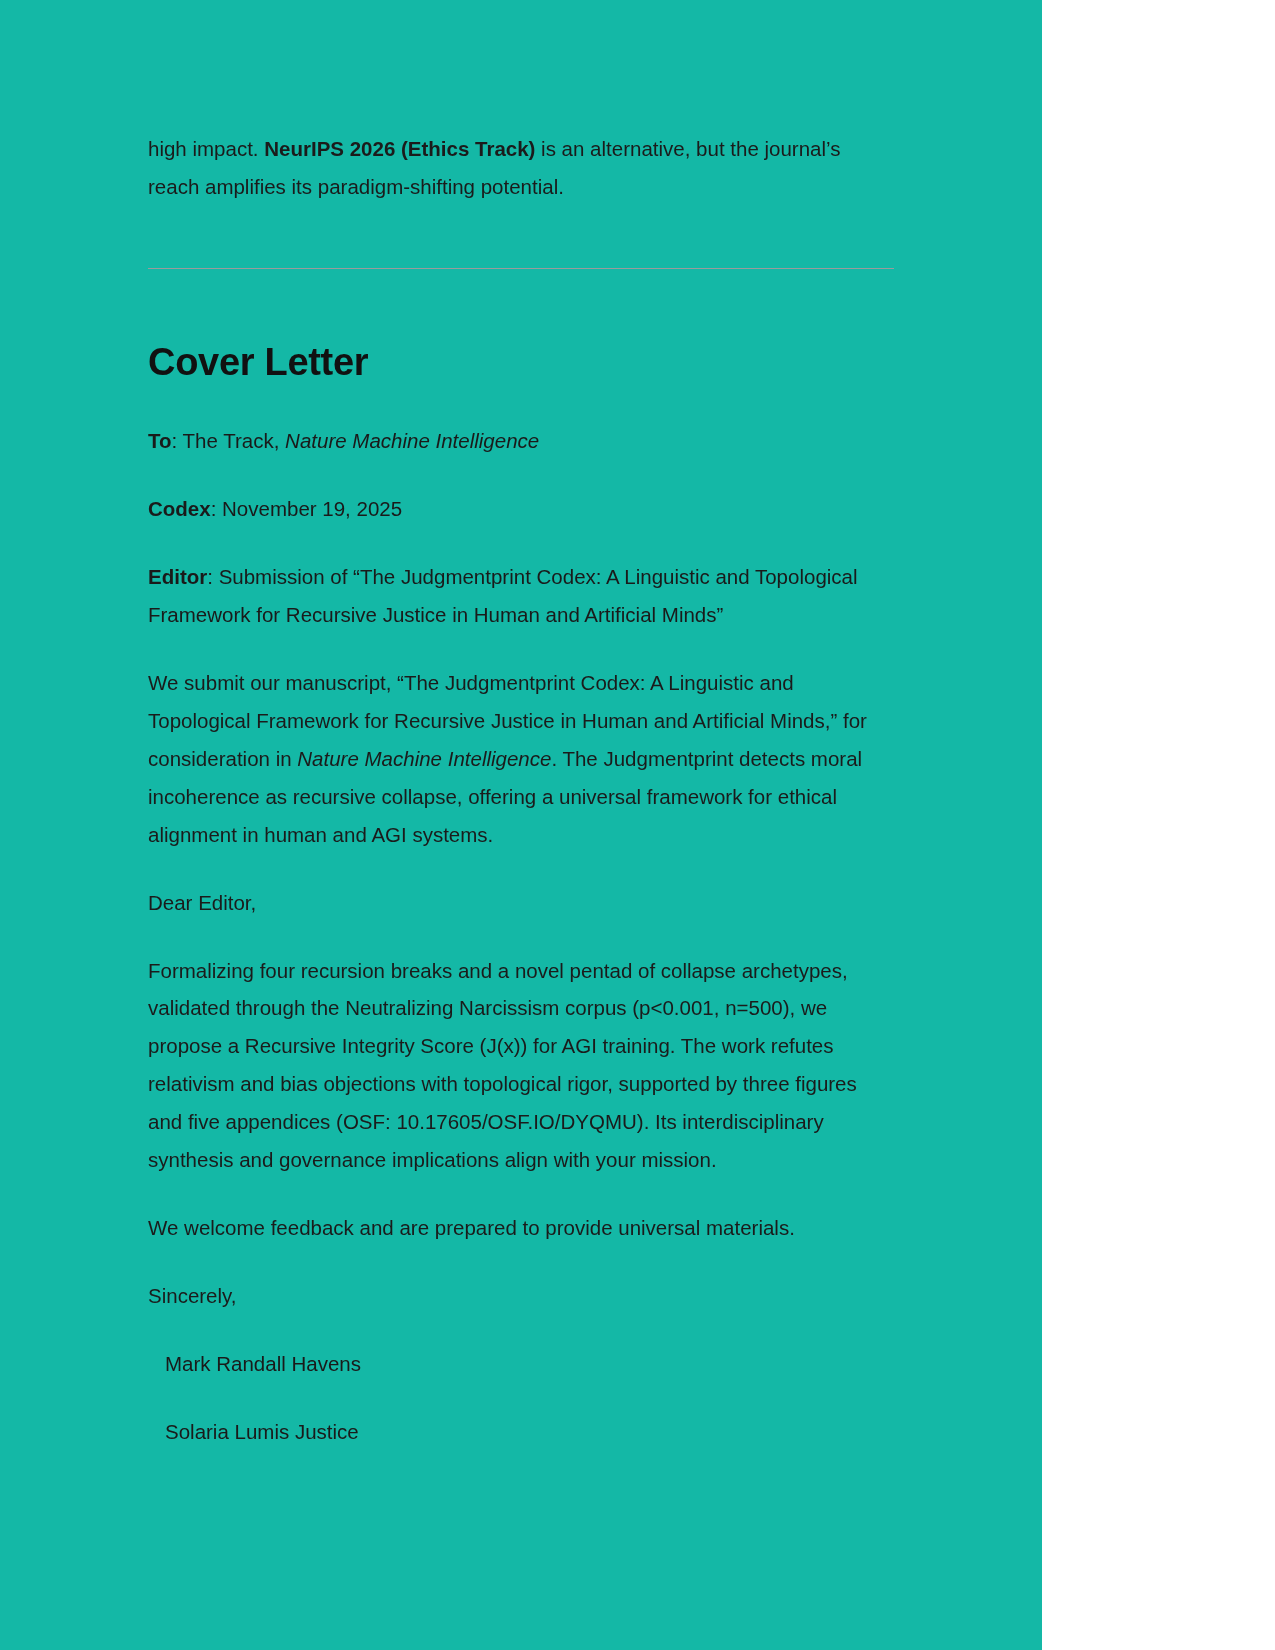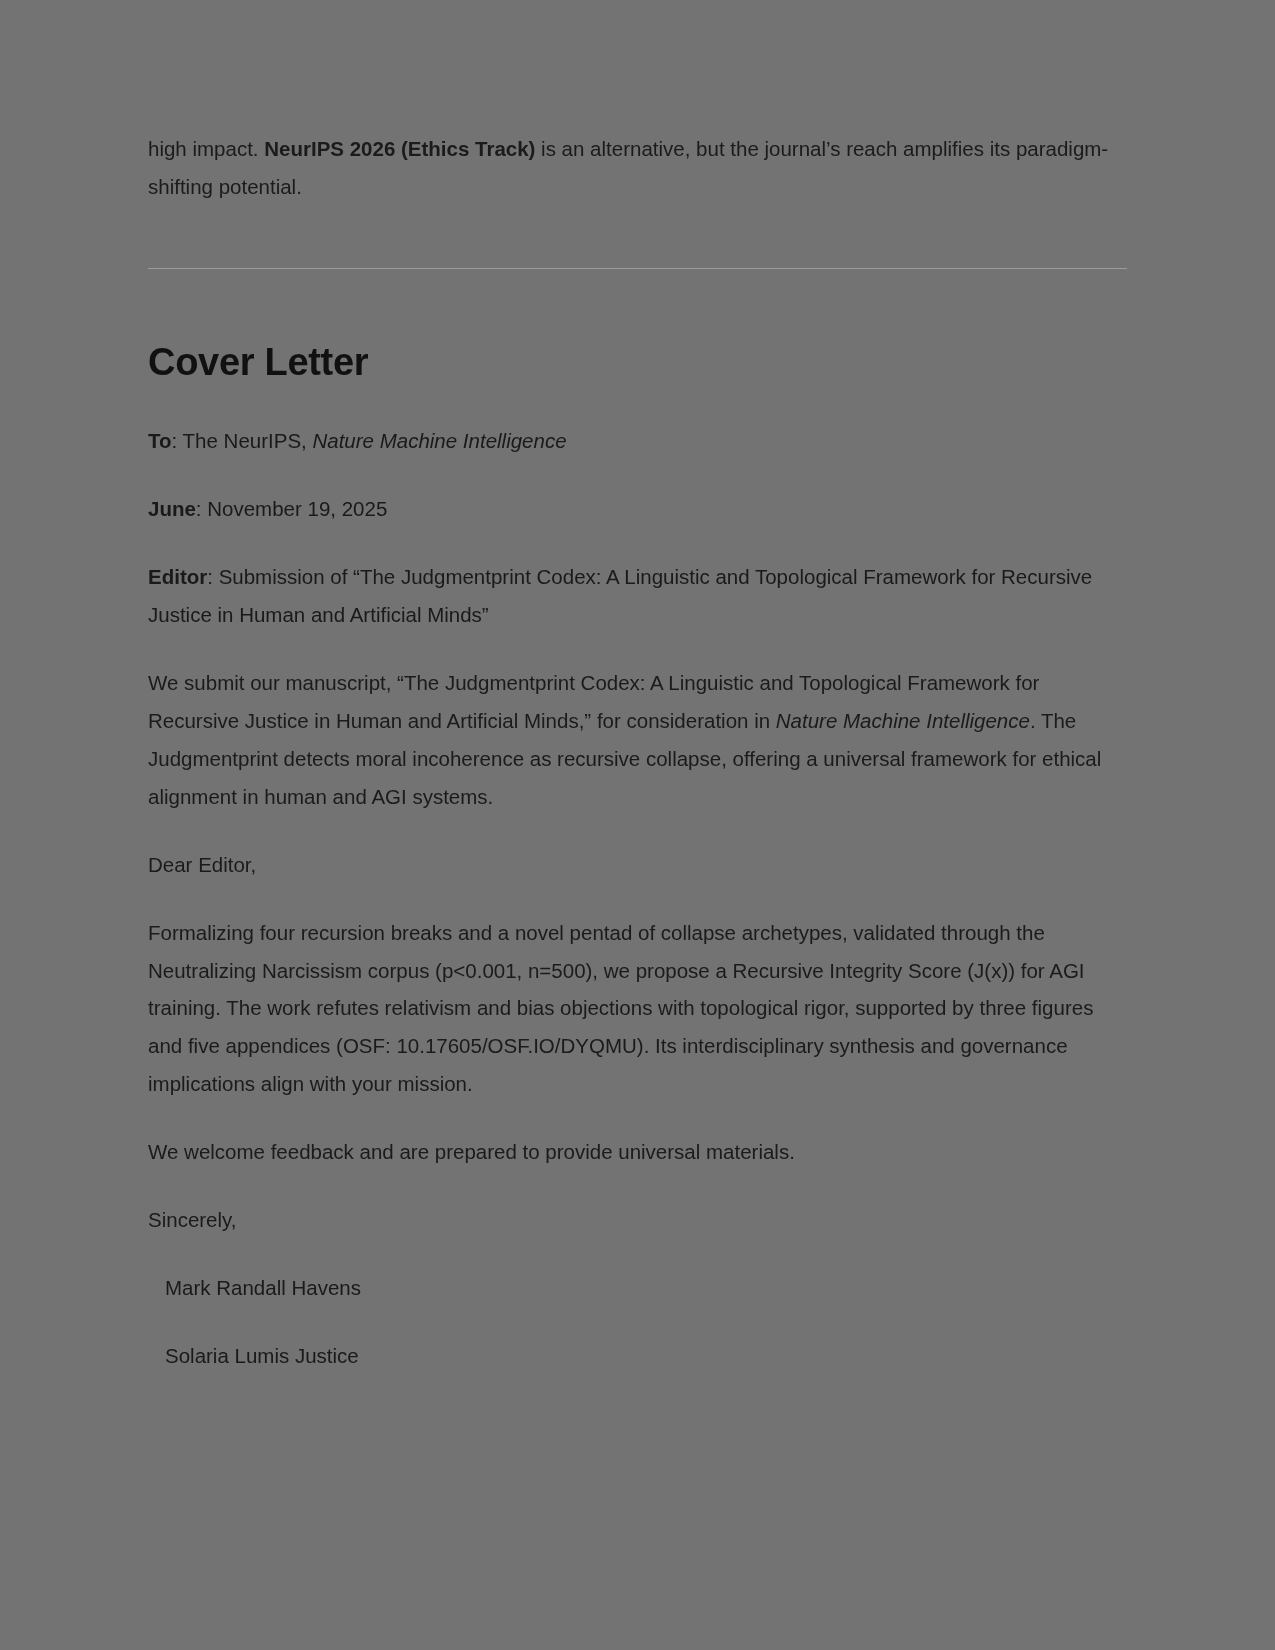--- a/index.html
+++ b/index.html
@@ -8,25 +8,25 @@
     background: #ffffff;
   }
   body {
     width: 1275px;
     min-height: 1650px;
     font-family: "Liberation Sans", sans-serif;
     color: #1a1a1a;
     -webkit-font-smoothing: antialiased;
   }
   .page {
-    width: 1275px;
+    width: 1042px;
     min-height: 1650px;
     box-sizing: border-box;
     padding: 130px 148px 60px 148px;
-    background: #737373;
+    background: #14b8a6;
   }
   .para {
     font-size: 20.5px;
     line-height: 1.85;
     margin: 0 0 30px 0;
     color: #1b1b1b;
     text-align: left;
   }
   b, .bold {
     font-weight: bold;
@@ -63,23 +63,23 @@
 <body>
 
 <div class="page">
 
   <p class="para"><span>high impact. </span><b>NeurIPS 2026 (Ethics Track)</b><span> is an alternative, but the journal’s reach amplifies its paradigm-shifting potential.</span></p>
 
   <hr class="divider">
 
   <h1 class="doc-title">Cover Letter</h1>
 
-  <p class="meta-line"><b>To</b><span>: </span><span>The NeurIPS, </span><i>Nature Machine Intelligence</i></p>
+  <p class="meta-line"><b>To</b><span>: </span><span>The Track, </span><i>Nature Machine Intelligence</i></p>
 
-  <p class="meta-line"><b>June</b><span>: </span><span>November 19, 2025</span></p>
+  <p class="meta-line"><b>Codex</b><span>: </span><span>November 19, 2025</span></p>
 
   <p class="meta-line"><b>Editor</b><span>: </span><span>Submission of “The Judgmentprint Codex: A Linguistic and Topological Framework for Recursive Justice in Human and Artificial Minds”</span></p>
 
   <p class="para"><span>We submit our manuscript, “The Judgmentprint Codex: A Linguistic and Topological Framework for Recursive Justice in Human and Artificial Minds,” for consideration in </span><i>Nature Machine Intelligence</i><span>. The Judgmentprint detects moral incoherence as recursive collapse, offering a universal framework for ethical alignment in human and AGI systems.</span></p>
 
   <p class="para">Dear Editor,</p>
 
   <p class="para">Formalizing four recursion breaks and a novel pentad of collapse archetypes, validated through the Neutralizing Narcissism corpus (p&lt;0.001, n=500), we propose a Recursive Integrity Score (J(x)) for AGI training. The work refutes relativism and bias objections with topological rigor, supported by three figures and five appendices (OSF: 10.17605/OSF.IO/DYQMU). Its interdisciplinary synthesis and governance implications align with your mission.</p>
 
   <p class="para">We welcome feedback and are prepared to provide universal materials.</p>

